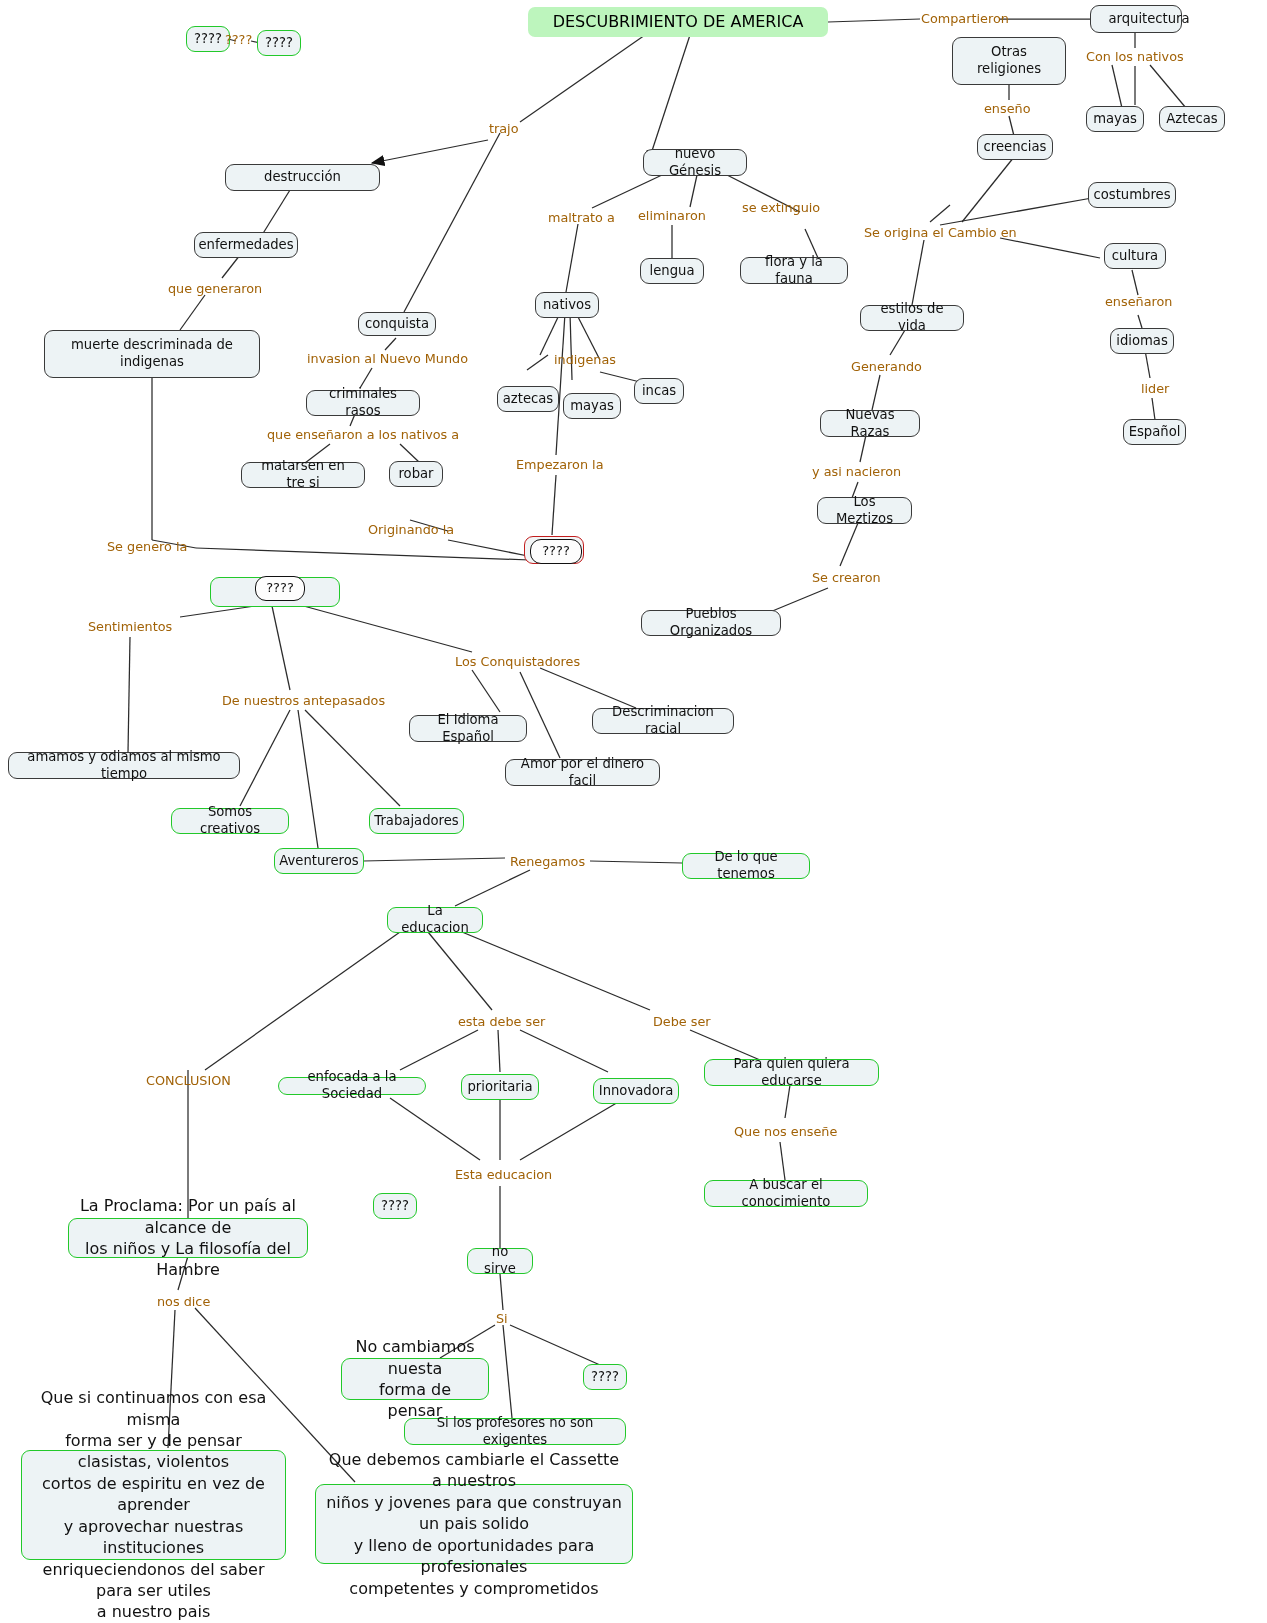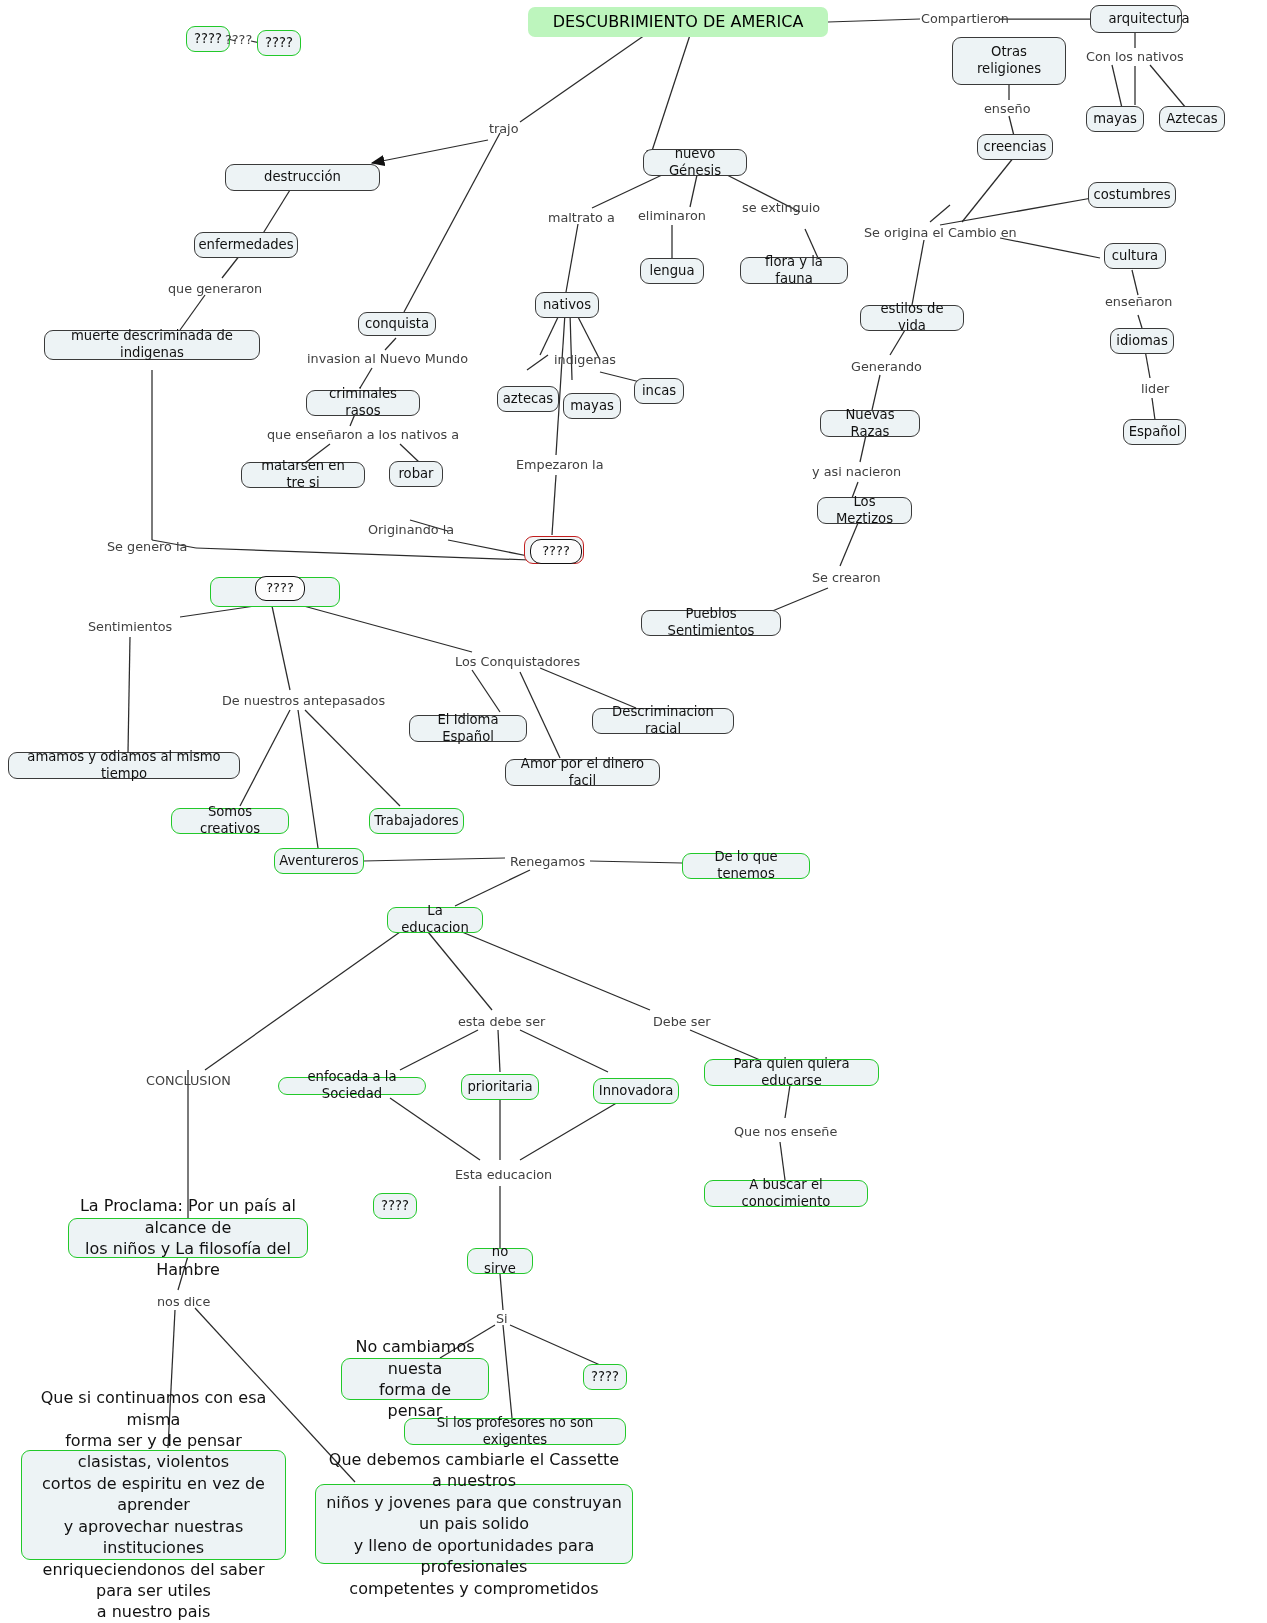--- a/index.html
+++ b/index.html
@@ -30,21 +30,21 @@
     font-size:16px;color:#000;padding:6px 14px;
   }
   .node.tooltip{
     background:#fdfdfd;border:1.6px solid #111;border-radius:11px;
     font-size:13px;z-index:30;
   }
   .node.big{font-size:16px;line-height:1.34;}
   .lbl{
     position:absolute;
     font-size:12.8px;
-    color:#404040;
+    color:#a16207;
     white-space:nowrap;
     background:transparent;
     z-index:8;
   }
 </style>
 </head>
 <body>
 
 <div id="map">
 
@@ -186,21 +186,21 @@
   <div class="node" style="left:194px;top:232px;width:104px;height:26px;">enfermedades</div>
   <div class="node" style="left:640px;top:258px;width:64px;height:26px;">lengua</div>
   <div class="node" style="left:740px;top:257px;width:108px;height:27px;">flora y la fauna</div>
 
   <div class="lbl" style="left:168px;top:281px;">que generaron</div>
   <div class="node" style="left:535px;top:292px;width:64px;height:26px;">nativos</div>
   <div class="node" style="left:860px;top:305px;width:104px;height:26px;">estilos de vida</div>
   <div class="lbl" style="left:1105px;top:294px;">enseñaron</div>
   <div class="node" style="left:1110px;top:328px;width:64px;height:26px;">idiomas</div>
 
-  <div class="node" style="left:44px;top:330px;width:216px;height:30px;">muerte descriminada de indigenas</div>
+  <div class="node" style="left:44px;top:330px;width:216px;height:48px;">muerte descriminada de indigenas</div>
   <div class="node" style="left:358px;top:312px;width:78px;height:24px;">conquista</div>
   <div class="lbl" style="left:307px;top:351px;">invasion al Nuevo Mundo</div>
   <div class="lbl" style="left:554px;top:352px;">indigenas</div>
   <div class="lbl" style="left:851px;top:359px;">Generando</div>
   <div class="lbl" style="left:1141px;top:381px;">lider</div>
 
   <div class="node" style="left:497px;top:386px;width:62px;height:26px;">aztecas</div>
   <div class="node" style="left:563px;top:393px;width:58px;height:26px;">mayas</div>
   <div class="node" style="left:634px;top:378px;width:50px;height:26px;">incas</div>
   <div class="node" style="left:1123px;top:419px;width:63px;height:26px;">Español</div>
@@ -219,21 +219,21 @@
   <div class="node red" style="left:524px;top:536px;width:60px;height:28px;">????</div>
   <div class="node tooltip" style="left:530px;top:539px;width:52px;height:25px;">????</div>
 
   <div class="lbl" style="left:107px;top:539px;">Se genero la</div>
   <div class="lbl" style="left:812px;top:570px;">Se crearon</div>
 
   <div class="node green" style="left:210px;top:577px;width:130px;height:30px;">CO        IA</div>
   <div class="node tooltip" style="left:255px;top:576px;width:50px;height:25px;">????</div>
 
   <div class="lbl" style="left:88px;top:619px;">Sentimientos</div>
-  <div class="node" style="left:641px;top:610px;width:140px;height:26px;">Pueblos Sentimientos</div>
+  <div class="node" style="left:641px;top:610px;width:140px;height:26px;">Pueblos Organizados</div>
   <div class="lbl" style="left:455px;top:654px;">Los Conquistadores</div>
   <div class="lbl" style="left:222px;top:693px;">De nuestros antepasados</div>
 
   <div class="node" style="left:409px;top:715px;width:118px;height:27px;">El Idioma Español</div>
   <div class="node" style="left:592px;top:708px;width:142px;height:26px;">Descriminacion racial</div>
   <div class="node" style="left:498px;top:759px;width:155px;height:27px;margin-left:7px;">Amor por el dinero  facil</div>
   <div class="node" style="left:8px;top:752px;width:232px;height:27px;">amamos y odiamos al mismo tiempo</div>
 
   <div class="node green" style="left:171px;top:808px;width:118px;height:26px;">Somos creativos</div>
   <div class="node green" style="left:369px;top:808px;width:95px;height:26px;">Trabajadores</div>

